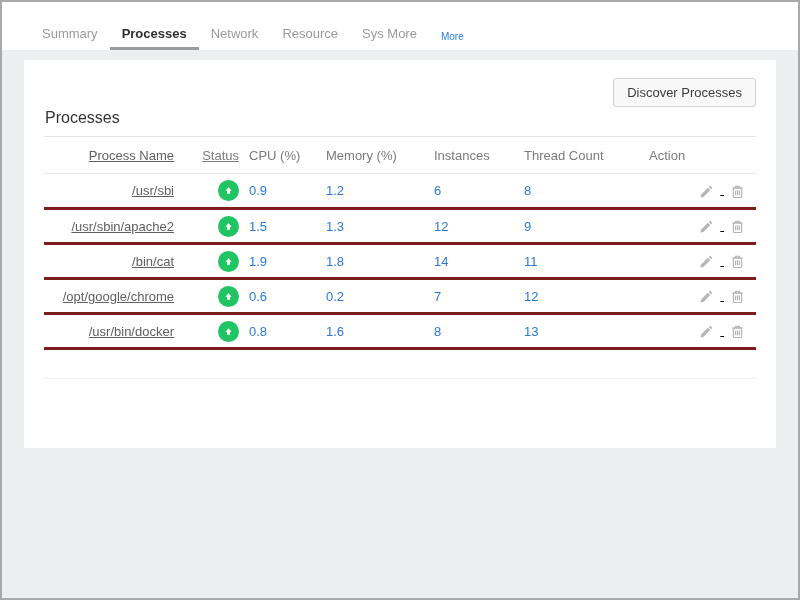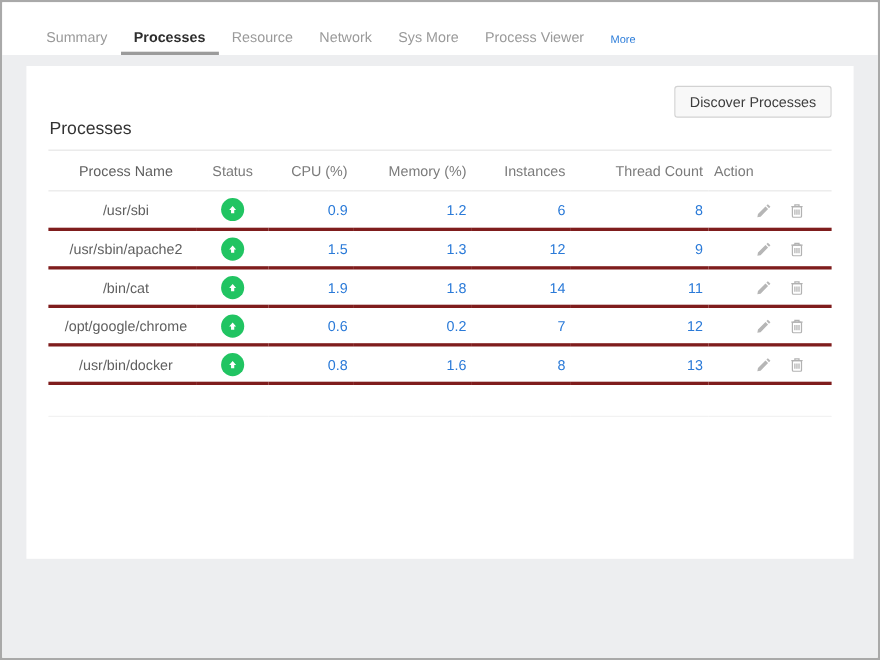--- a/index.html
+++ b/index.html
@@ -32,21 +32,21 @@
 
   
   .tabs { margin-top:7px; padding-left:13px; display:flex; align-items:flex-end;text-align:right; }
   .tab { font-size:13px; color:#9a9a9a; padding:6px 12px 9px; cursor:pointer; white-space:nowrap; }
   .tab.active { color:#2e2e2e; font-weight:bold; border-bottom:3px solid #9b9b9b; padding-bottom:6px; }
   .tab.more { color:#2b7cd9; font-size:10px; padding-bottom:8px; }
 
   
   .content { flex:1 1 auto; background:#edeef0; padding-top:10px; overflow:hidden; }
   .card {
-    width:752px; height:448px; margin:0 auto;
+    width:752px; height:388px; margin:0 auto;
     background:#fff; padding:18px 20px;
   }
   .card-top { display:flex; justify-content:flex-end; }
   .discover-btn {
     font-family:inherit; font-size:13px; color:#3c3c3c;
     background:#f8f8f8; border:1px solid #d2d2d2; border-radius:3px;
     padding:6px 13px; cursor:pointer;
   }
   .section-title {
     font-size:16px; font-weight:normal; color:#333;
@@ -59,21 +59,21 @@
   th {
     font-weight:normal; color:#7b7b7b;
     padding:11px 5px 10px; border-bottom:1px solid #e6e6e6;
     white-space:nowrap;
   }
   td {
     height:35px; padding:0 5px;
     border-bottom:3px solid #7f1d1d;
     vertical-align:middle; white-space:nowrap;
   }
-  .al { text-align:center; } .ar { text-align:right; } .ac { text-align:left; }
+  .al { text-align:right;text-decoration:underline; } .ar { text-align:left; } .ac { text-align:left; }
   .col-name  { padding-left:11px; color:#5f5f5f; }
   .col-status{ padding-left:5px; }
   .num { color:#2a7ad8; cursor:pointer; }
   .spacer-row td { height:30px; border-bottom:1px solid #f1f1f1; }
 
   .status-badge {
     width:21px; height:21px; border-radius:50%;
     background:#21c462; display:inline-flex;
     align-items:center; justify-content:center; vertical-align:middle;
   }
@@ -82,24 +82,23 @@
   .icon-btn { display:inline-flex; vertical-align:middle; cursor:pointer; margin:0 6px; }
 </style>
 </head>
 <body>
 
 <div class="header">
 
   <div class="tabs">
     <span class="tab">Summary</span>
     <span class="tab active">Processes</span>
+    <span class="tab">Network</span>
     <span class="tab">Resource</span>
-    <span class="tab">Network</span>
     <span class="tab">Sys More</span>
-    <span class="tab">Process Viewer</span>
     <span class="tab more">More</span>
   </div>
 </div>
 
 <div class="content">
   <div class="card">
     <div class="card-top">
       <button class="discover-btn">Discover Processes</button>
     </div>
     <h2 class="section-title">Processes</h2>

